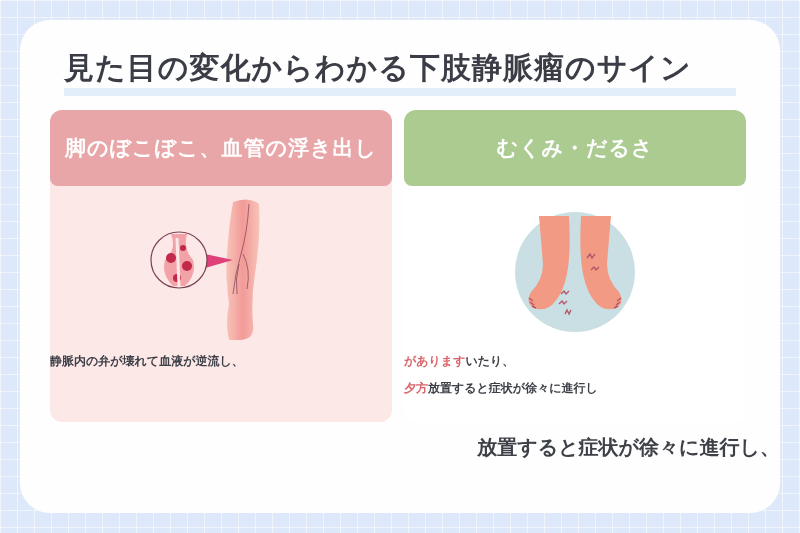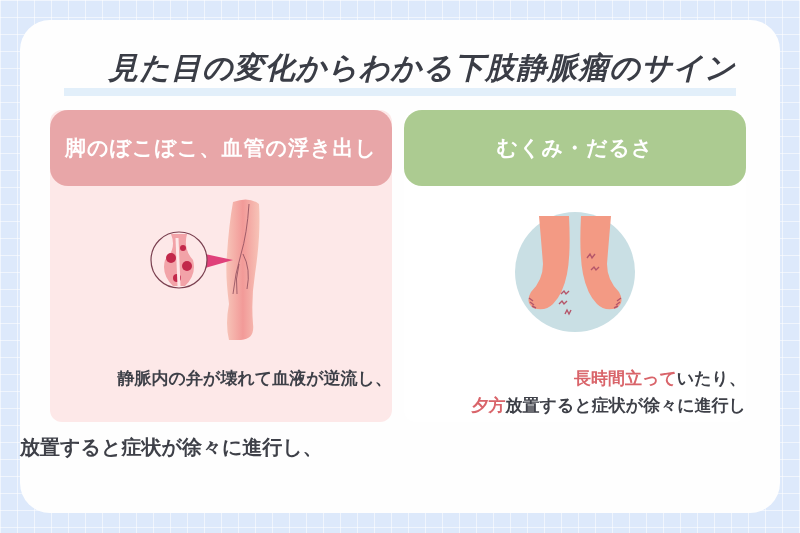--- a/index.html
+++ b/index.html
@@ -12,54 +12,53 @@
       linear-gradient(90deg, rgba(255,255,255,0.55) 1px, transparent 1px);
     background-size: 17px 17px;
     position: relative;
   }
   .panel {
     position: absolute; left: 20px; top: 20px; width: 760px; height: 493px;
     background: #fefefe; border-radius: 30px;
   }
   .title-wrap {
     position: absolute; left: 64px; top: 44px; width: 672px; height: 52px;
-    text-align: right;
-    font-style: italic;
+    text-align: left;
   }
   .title-underline {
     position: absolute; left: 0; right: 0; bottom: 0; height: 8px;
     background: #e2effa;
   }
   .title {
     position: relative; font-size: 30px; font-weight: bold; color: #3a3d46;
     letter-spacing: 1px; line-height: 48px;
   }
   .card {
     position: absolute; top: 110px; width: 342px; height: 312px;
     border-radius: 12px; overflow: hidden;
   }
   .card.left { left: 50px; background: #fde8e8; }
   .card.right { left: 404px; background: #ffffff; }
   .card-header {
-    height: 76px; border-radius: 18px; display: flex; align-items: center;
+    height: 76px; border-radius: 8px; display: flex; align-items: center;
     justify-content: center; color: #ffffff; font-size: 21px; font-weight: bold;
     letter-spacing: 1px;
     font-family: Liberation Mono, monospace;
   }
   .card.left .card-header { background: #e8a6a8; }
   .card.right .card-header { background: #accb91; }
   .illus { position: absolute; left: 0; right: 0; top: 84px; height: 150px; }
   .illus svg { display: block; margin: 0 auto; }
   .card-text {
-    position: absolute; left: 0; right: 0; top: 238px; text-align: right;
-    font-size: 17px; font-weight: bold; line-height: 27px; color: #3e4048; margin-top: 17px;
+    position: absolute; left: 0; right: 0; top: 238px; text-align: left;
+    font-size: 12px; font-weight: bold; line-height: 27px; color: #3e4048;
   }
   .hl { color: #d9646a; }
   .footer {
-    position: absolute; left: 20px; width: 760px; top: 433px; text-align: left;
+    position: absolute; left: 20px; width: 760px; top: 433px; text-align: right;
     font-size: 20px; font-weight: bold; line-height: 28px; color: #3e4048;
   }
 </style>
 </head>
 <body>
 
 <div class="panel"></div>
 
 <div class="title-wrap">
   <div class="title-underline"></div>
@@ -108,20 +107,20 @@
         <path d="M146 104 l-4 3 M145 108 l-4 3 M143 112 l-4 2"></path>
         <path d="M86 100 l3 -3 l2 3 l3 -3"></path>
         <path d="M84 110 l3 -3 l2 3 l3 -3"></path>
         <path d="M90 120 l2 -4 l2 4 l2 -4"></path>
         <path d="M112 64 l3 -4 l2 4 l3 -4"></path>
         <path d="M116 76 l3 -3 l2 3 l3 -3"></path>
       </g>
     </svg>
   </div>
   <div class="card-text">
-    <div><span class="hl">長時間立って</span><span>いたり、</span></div>
+    <div><span class="hl">があります</span><span>いたり、</span></div>
     <div><span class="hl">夕方</span><span>放置すると症状が徐々に進行し</span></div>
   </div>
 </div>
 
 <div class="footer">
   <div>放置すると症状が徐々に進行し、</div>
 </div>
 
 </body></html>

